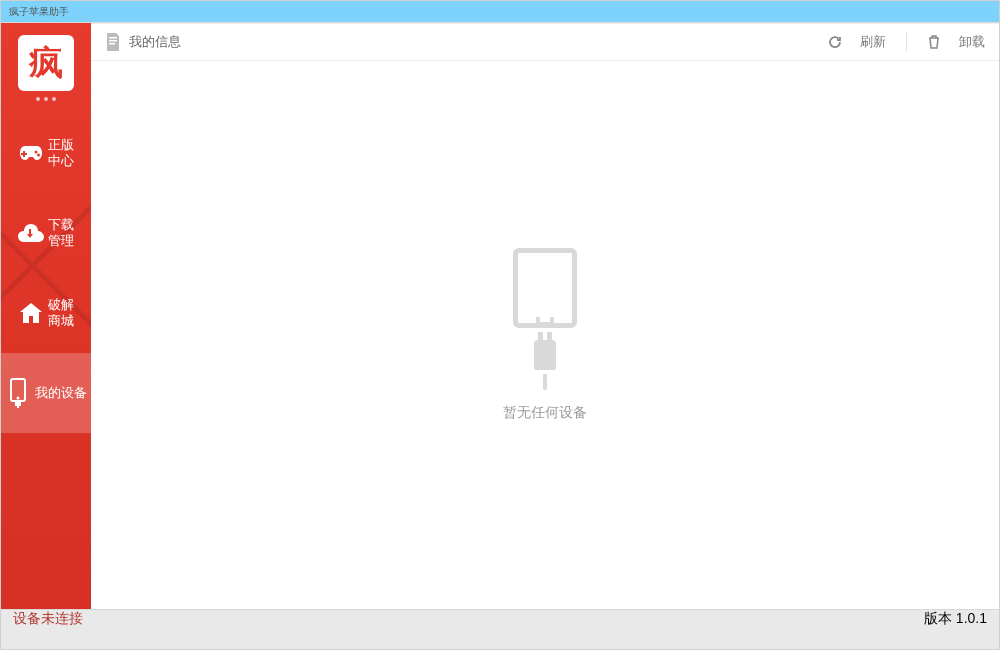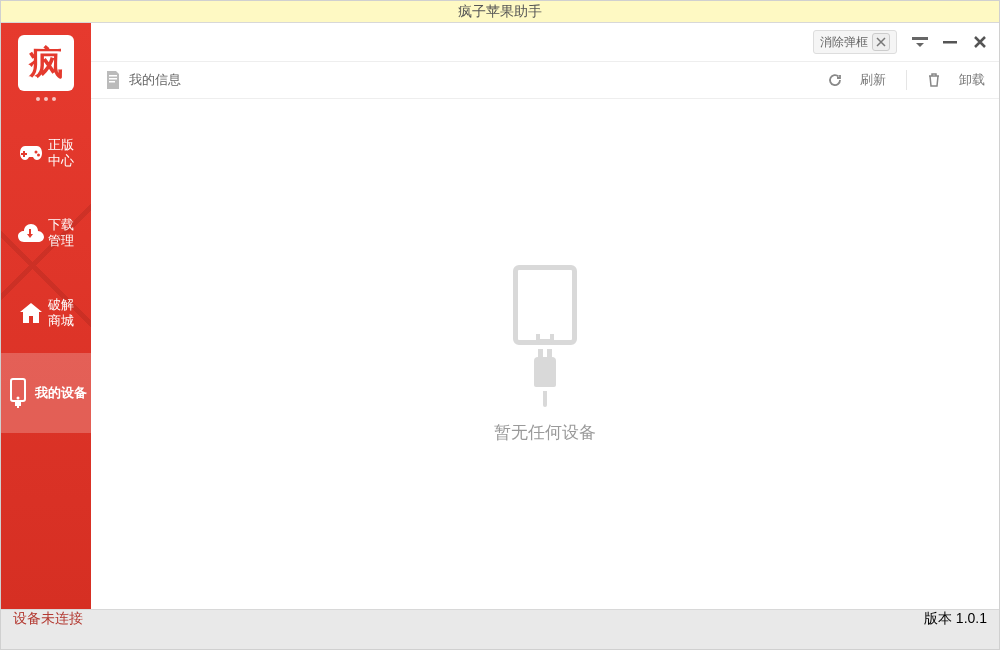--- a/index.html
+++ b/index.html
@@ -1,27 +1,27 @@
 <!DOCTYPE html>
 <html><head>
 <meta charset="utf-8">
 <style>
 * { margin:0; padding:0; box-sizing:border-box; font-family:"Microsoft YaHei","PingFang SC",sans-serif; }
 html,body { width:1000px; height:650px; overflow:hidden; background:#fff; }
 .app { width:1000px; height:650px; display:flex; flex-direction:column; border:1px solid #d0d0d0; }
-.titlebar { height:22px; background:#fef9c3; display:flex; align-items:center; padding:0 8px; font-size:14px; color:#555; border-bottom:1px solid #d8d8d8;justify-content:center;}
+.titlebar { height:22px; background:#7dd3fc; display:flex; align-items:center; padding:0 8px; font-size:10px; color:#555; border-bottom:1px solid #d8d8d8;}
 .body { flex:1; display:flex; min-height:0;}
 .sidebar { width:90px; background:linear-gradient(180deg,#e63a2e 0%,#d62f23 100%); display:flex; flex-direction:column; color:#fff; position:relative;}
 .logo-box { height:90px; display:flex; flex-direction:column; align-items:center; justify-content:center; }
 .logo { width:56px; height:56px; background:#fff; border-radius:6px; display:flex; align-items:center; justify-content:center; color:#e43a2e; font-size:34px; font-weight:bold; font-family:"STKaiti","KaiTi",serif;}
 .dots { margin-top:6px; display:flex; gap:4px;}
 .dots span{ width:4px;height:4px;border-radius:50%;background:rgba(255,255,255,0.7);}
 .nav { display:flex; flex-direction:column; }
 .nav-item { height:80px; display:flex; flex-direction:row; align-items:center; justify-content:center; gap:4px; cursor:pointer; font-size:13px; position:relative;}
-.nav-item.active { background:rgba(255,255,255,0.22);font-weight:bold;}
+.nav-item.active { background:rgba(255,255,255,0.22);}
 .nav-item .lbl { line-height:1.2; text-align:center;}
 .nav-icon { width:26px; height:22px; display:flex; align-items:center; justify-content:center;}
 .poly-overlay{ position:absolute; inset:0; pointer-events:none; opacity:0.08; background:
   linear-gradient(135deg, transparent 40%, #000 40%, #000 41%, transparent 41%),
   linear-gradient(45deg, transparent 55%, #000 55%, #000 56%, transparent 56%);}
 .main { flex:1; display:flex; flex-direction:column; min-width:0;}
 .topbar { height:38px; display:flex; align-items:center; justify-content:flex-end; padding:0 10px; gap:8px;}
 .topbar .popup-btn{ display:flex; align-items:center; gap:4px; font-size:12px; color:#666; border:1px solid #ddd; border-radius:3px; padding:2px 6px; cursor:pointer; background:#f5f5f5;}
 .win-controls{ display:flex; align-items:center; gap:12px; margin-left:6px;}
 .win-controls .wc{ width:18px;height:18px; display:flex;align-items:center;justify-content:center; color:#555; cursor:pointer; font-size:14px;}
@@ -31,21 +31,21 @@
 .toolbar .act{ display:flex; align-items:center; gap:18px; cursor:pointer; color:#777; font-size:13px;}
 .toolbar .sep{ width:1px; height:20px; background:#e5e5e5; margin:0 2px;}
 .content { flex:1; display:flex; align-items:center; justify-content:center; flex-direction:column; color:#bfbfbf;}
 .device-ill { display:flex; flex-direction:column; align-items:center; gap:4px;}
 .tablet { width:64px; height:80px; border:5px solid #d9d9d9; border-radius:6px; position:relative;}
 .tablet::after{ content:""; position:absolute; bottom:-3px; left:50%; transform:translateX(-50%); width:10px;height:5px; border:4px solid #d9d9d9; border-top:none; border-radius:0 0 4px 4px; background:#fff;}
 .plug { width:22px; height:30px; background:#d9d9d9; border-radius:4px 4px 2px 2px; position:relative; margin-top:8px;}
 .plug::before{ content:""; position:absolute; top:-8px; left:4px; width:5px; height:8px; background:#d9d9d9;}
 .plug::after{ content:""; position:absolute; top:-8px; right:4px; width:5px; height:8px; background:#d9d9d9;}
 .cord{ width:4px; height:16px; background:#d9d9d9; border-radius:0 0 3px 3px;}
-.empty-text{ margin-top:14px; font-size:17px; color:#9a9a9a;}
+.empty-text{ margin-top:14px; font-size:14px; color:#9a9a9a;}
 .statusbar { height:40px; background:#e9e9e9; border-top:1px solid #d8d8d8; display:flex; justify-content:space-between; padding:0 12px; font-size:14px; color:#b33a32;}
 .statusbar .ver{ color:#000000;}
 svg{ display:block;}
 </style>
 </head>
 <body>
 
 <div class="app">
 
   <div class="titlebar">
@@ -115,48 +115,20 @@
               </svg>
           </span>
           <span class="lbl">我的设备</span>
         </div>
 
       </div>
     </div>
 
     <div class="main">
 
-      <div class="topbar">
-        <div class="popup-btn">
-          <span>消除弹框</span>
-          <span style="width:18px;height:18px;border:1px solid #ccc;border-radius:3px;display:flex;align-items:center;justify-content:center;background:#eee">
-            <svg width="12" height="12" viewBox="0 0 12 12">
-                <path stroke="#777" stroke-width="1.5" fill="none" d="M2 10l4-4m0 0l4-4M6 6L2 2m4 4l4 4"></path>
-              </svg>
-          </span>
-        </div>
-        <div class="win-controls">
-          <div class="wc">
-            <svg width="16" height="10" viewBox="0 0 16 10">
-                <rect y="0" width="16" height="3" fill="#666"></rect>
-                <path d="M4 6h8l-4 4z" fill="#666"></path>
-              </svg>
-          </div>
-          <div class="wc">
-            <svg width="14" height="14" viewBox="0 0 14 14">
-                <rect y="6" width="14" height="2.5" fill="#555"></rect>
-              </svg>
-          </div>
-          <div class="wc">
-            <svg width="14" height="14" viewBox="0 0 14 14">
-                <path stroke="#555" stroke-width="2.5" d="M2 2l10 10M12 2L2 12"></path>
-              </svg>
-          </div>
-        </div>
-      </div>
 
       <div class="toolbar">
         <div class="title-wrap">
           <span>
             <svg width="16" height="18" viewBox="0 0 16 18">
                 <path fill="#bbb" d="M2 0h9l3 3v15H2z"></path>
                 <rect x="4" y="4" width="8" height="1.5" fill="#fff"></rect>
                 <rect x="4" y="7" width="8" height="1.5" fill="#fff"></rect>
                 <rect x="4" y="10" width="6" height="1.5" fill="#fff"></rect>
               </svg>

